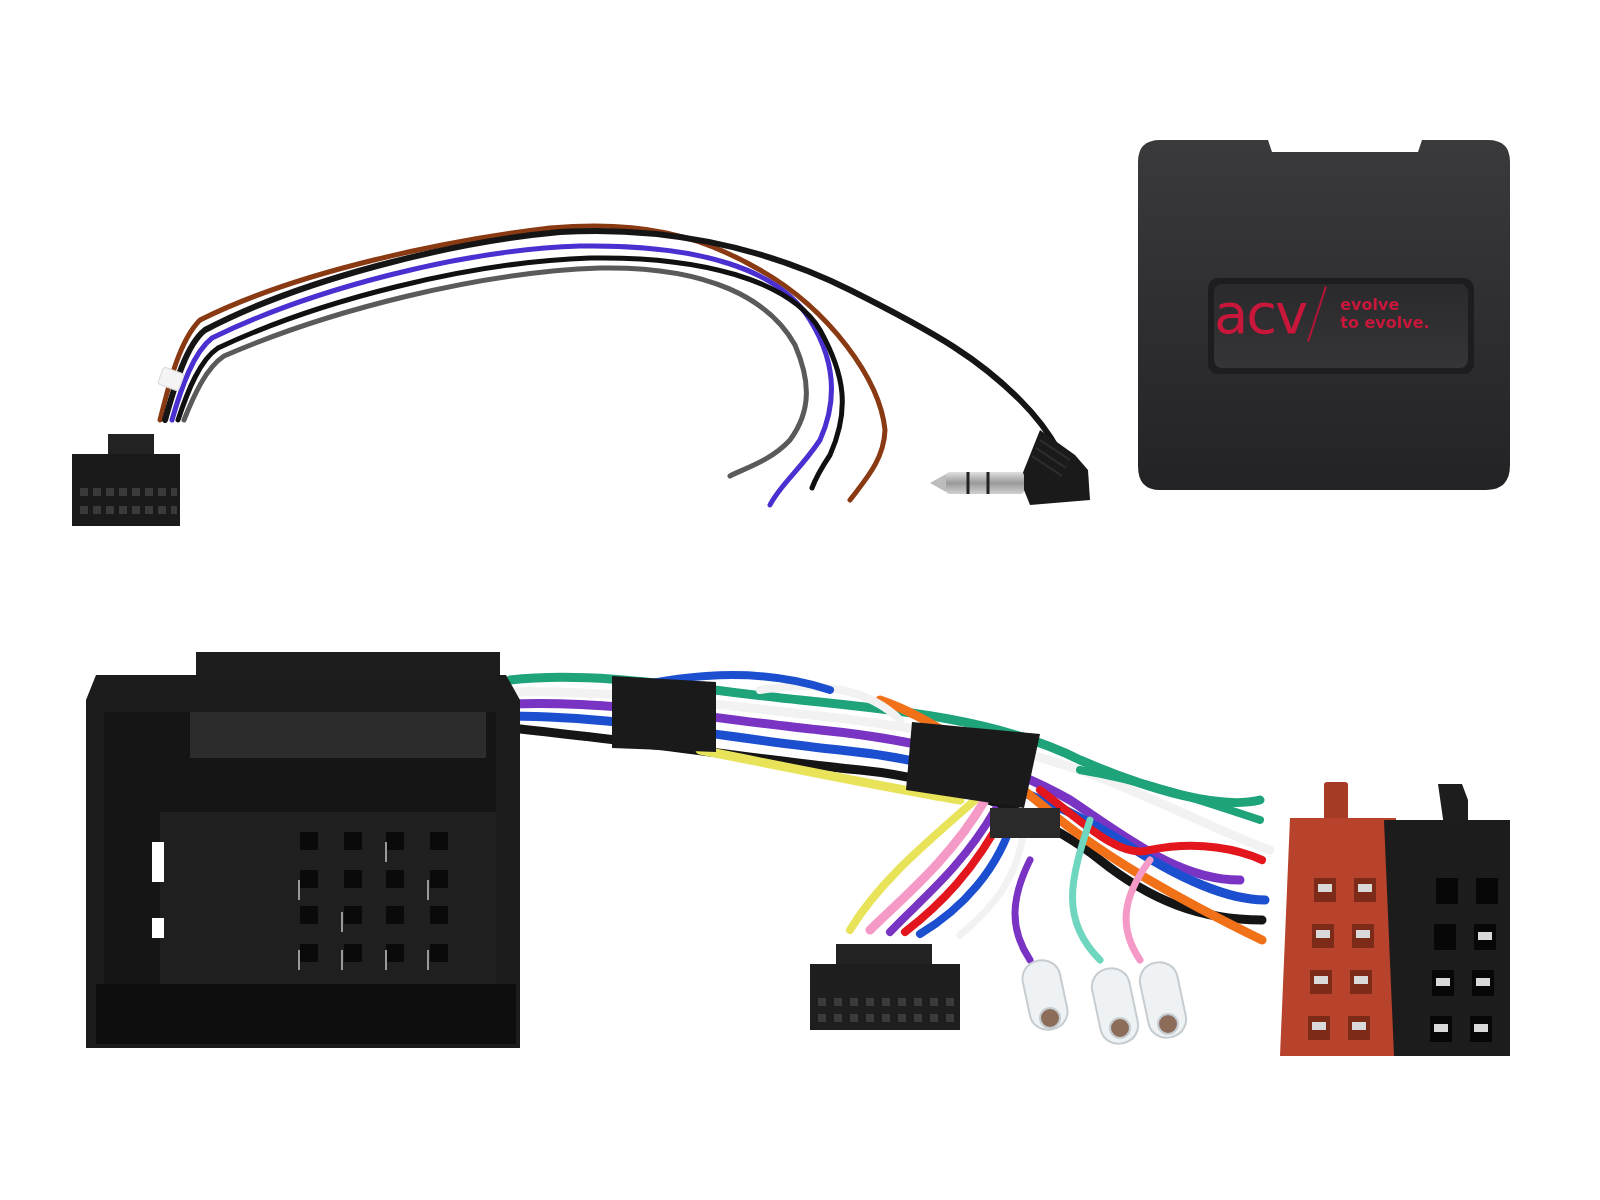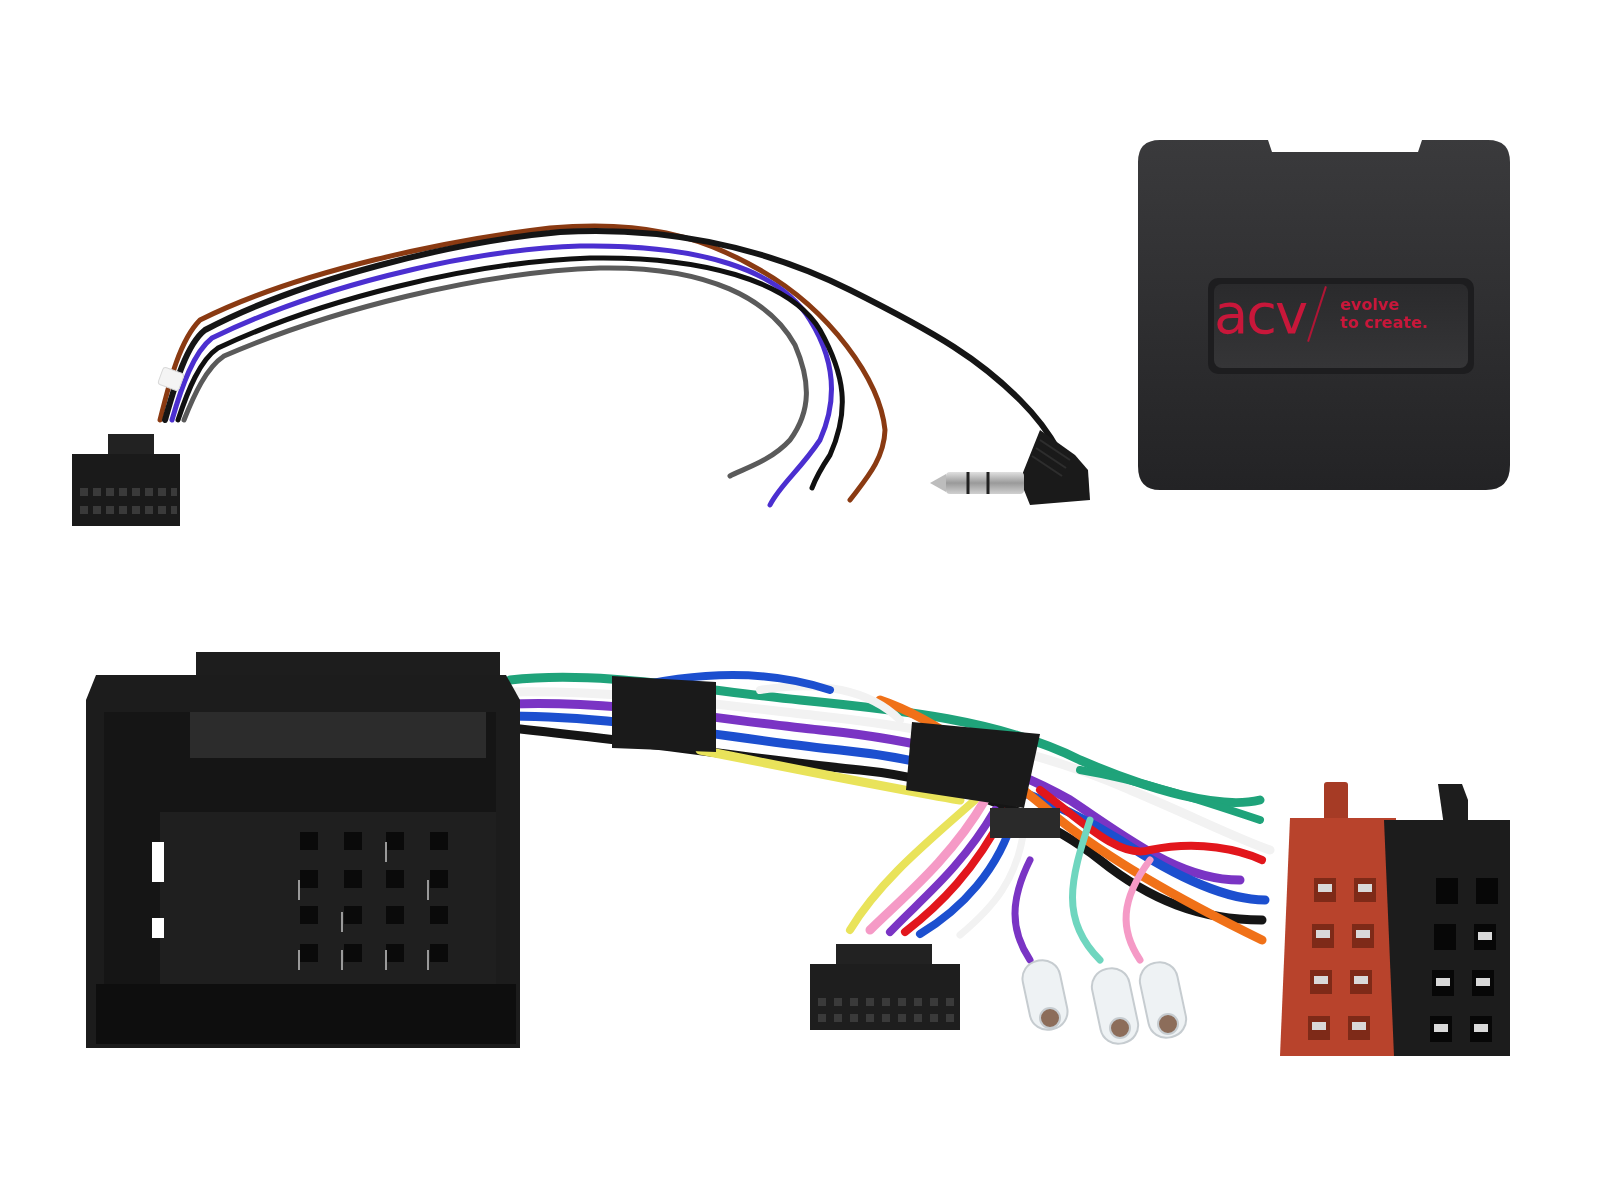--- a/index.html
+++ b/index.html
@@ -239,15 +239,15 @@
         <rect x="1474" y="1024" width="14" height="8"></rect>
     </g>
   </g>
 </svg>
 
 <div class="logo-text">
   <span class="logo-acv">acv</span>
   <span class="logo-slash"></span>
   <span class="logo-tag">
     <span>evolve</span>
-    <span>to create.</span>
+    <span>to evolve.</span>
   </span>
 </div>
 
 </body></html>

